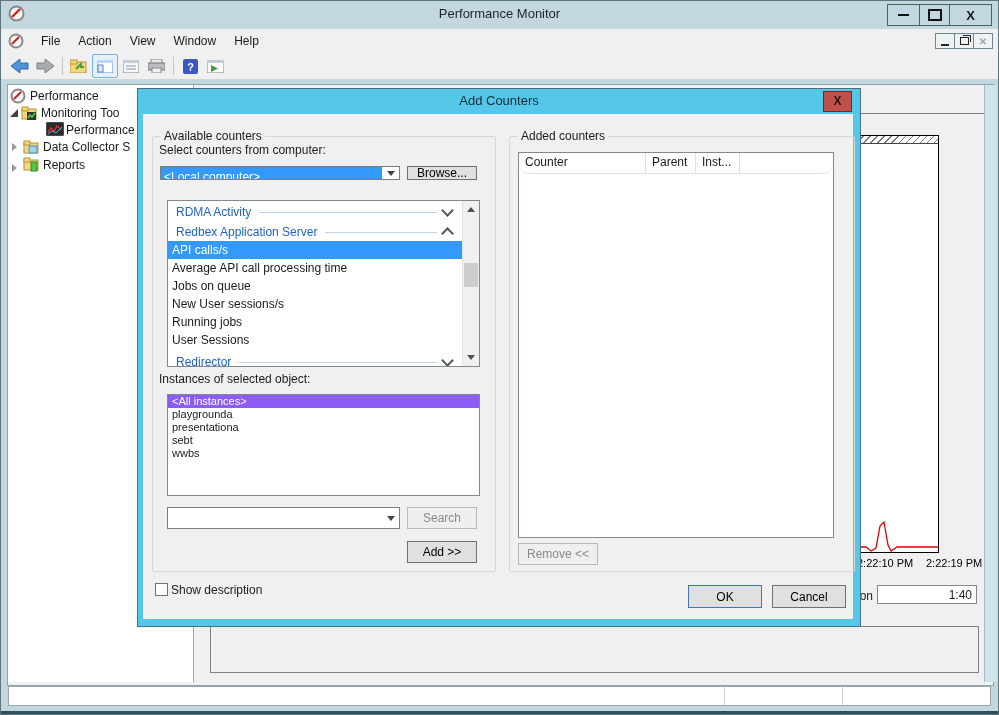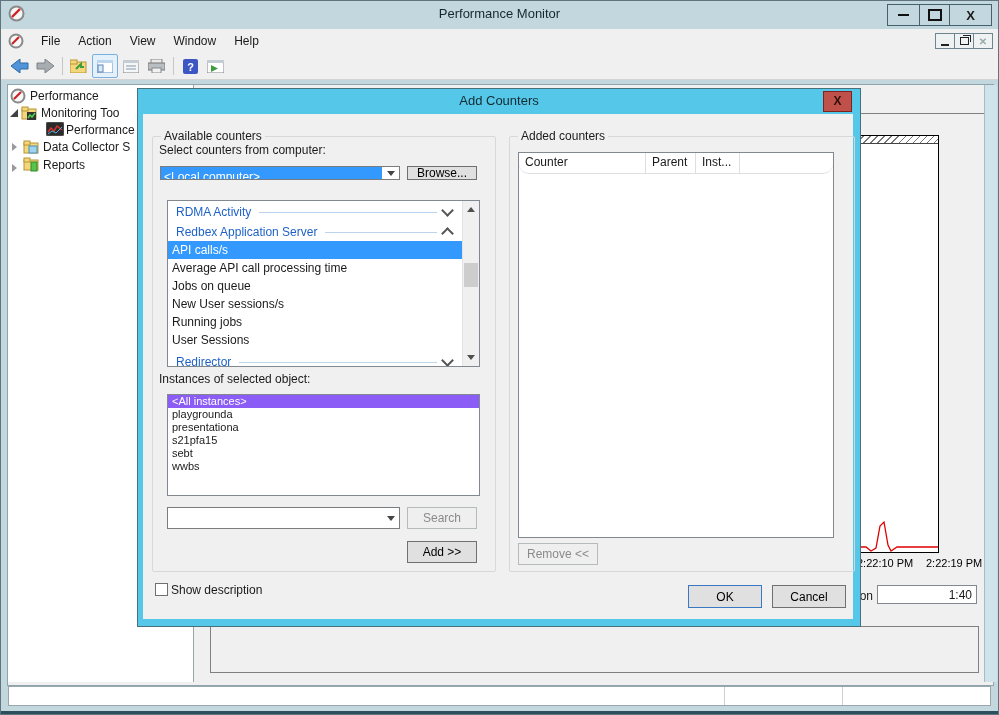--- a/index.html
+++ b/index.html
@@ -364,21 +364,20 @@
           </div>
       </div>
     </div>
 
     <div class="field-label" style="left:16px;top:258px;">Instances of selected object:</div>
 
     <div class="instances-list">
       <div class="inst-row selected">&lt;All instances&gt;</div>
       <div class="inst-row">playgrounda</div>
       <div class="inst-row">presentationa</div>
-      <div class="inst-row">s21pfa15</div>
       <div class="inst-row">sebt</div>
       <div class="inst-row">wwbs</div>
     </div>
 
     <div class="combo" style="left:24px;top:393px;width:233px;height:22px;">
       <span class="combo-value"></span>
       <span class="combo-arrow">
           <span class="tri-down"></span>
         </span>
     </div>

